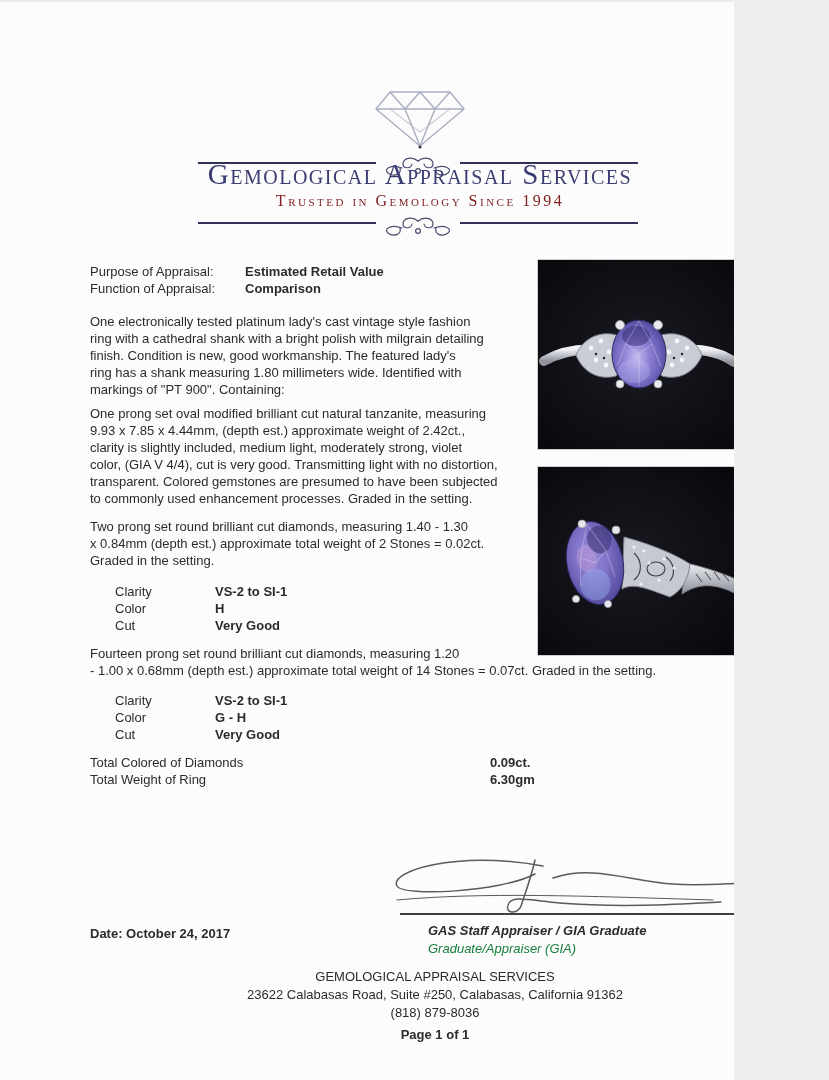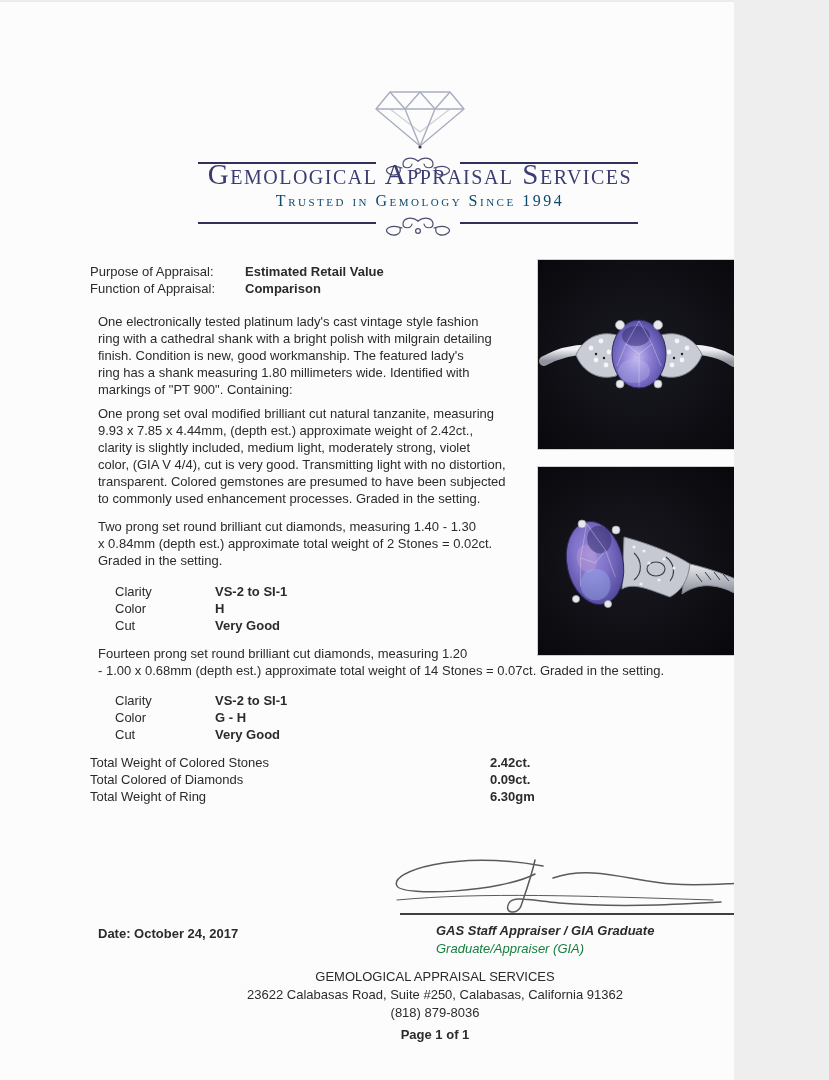--- a/index.html
+++ b/index.html
@@ -7,38 +7,38 @@
     position:relative;
     width:734px;height:1080px;
     background:#fcfcfc;
     font-family:"Liberation Sans", sans-serif;
     color:#2b2b2b;
     overflow:hidden;
     border-top:2px solid #ececec;
     box-sizing:border-box;
   }
   .abs{position:absolute;}
-  .body-text{font-size:13px;line-height:17px;margin-left:8px;}
+  .body-text{font-size:13px;line-height:17px;}
   .pre{white-space:pre-line;}
   .bold{font-weight:bold;}
   
   .brand-title{
     font-family:"Liberation Serif", serif;
     font-variant:small-caps;
     font-size:29px;
     letter-spacing:1.5px;
     color:#3b3c72;
     text-align:center;
   }
   .brand-sub{
     font-family:"Liberation Serif", serif;
     font-variant:small-caps;
     font-size:16px;
     letter-spacing:2.5px;
-    color:#0c4a6e;
+    color:#7f1d1d;
     text-align:center;
   }
   .rule-row{display:flex;align-items:center;}
   .rule-seg{flex:1;height:2px;background:#30305a;}
   .flourish{margin:0 4px;transform:translateY(5px);}
   
   .meta-row{font-size:13px;line-height:17px;}
   .meta-label{display:inline-block;width:155px;}
   
   .grade-row{font-size:13px;line-height:17px;}
@@ -145,23 +145,20 @@
     </div>
     <div class="grade-row">
       <span class="grade-label">Color</span><span class="bold">G - H</span>
     </div>
     <div class="grade-row">
       <span class="grade-label">Cut</span><span class="bold">Very Good</span>
     </div>
   </div>
 
   <div class="abs" style="left:90px;top:752px;">
-    <div class="total-row">
-      <span class="total-label">Total Weight of Colored Stones</span><span class="bold">2.42ct.</span>
-    </div>
     <div class="total-row">
       <span class="total-label">Total Colored of Diamonds</span><span class="bold">0.09ct.</span>
     </div>
     <div class="total-row">
       <span class="total-label">Total Weight of Ring</span><span class="bold">6.30gm</span>
     </div>
   </div>
 
   <svg class="abs photo" style="left:538px;top:258px;" width="202" height="189" viewBox="0 0 202 189">
     <defs>

